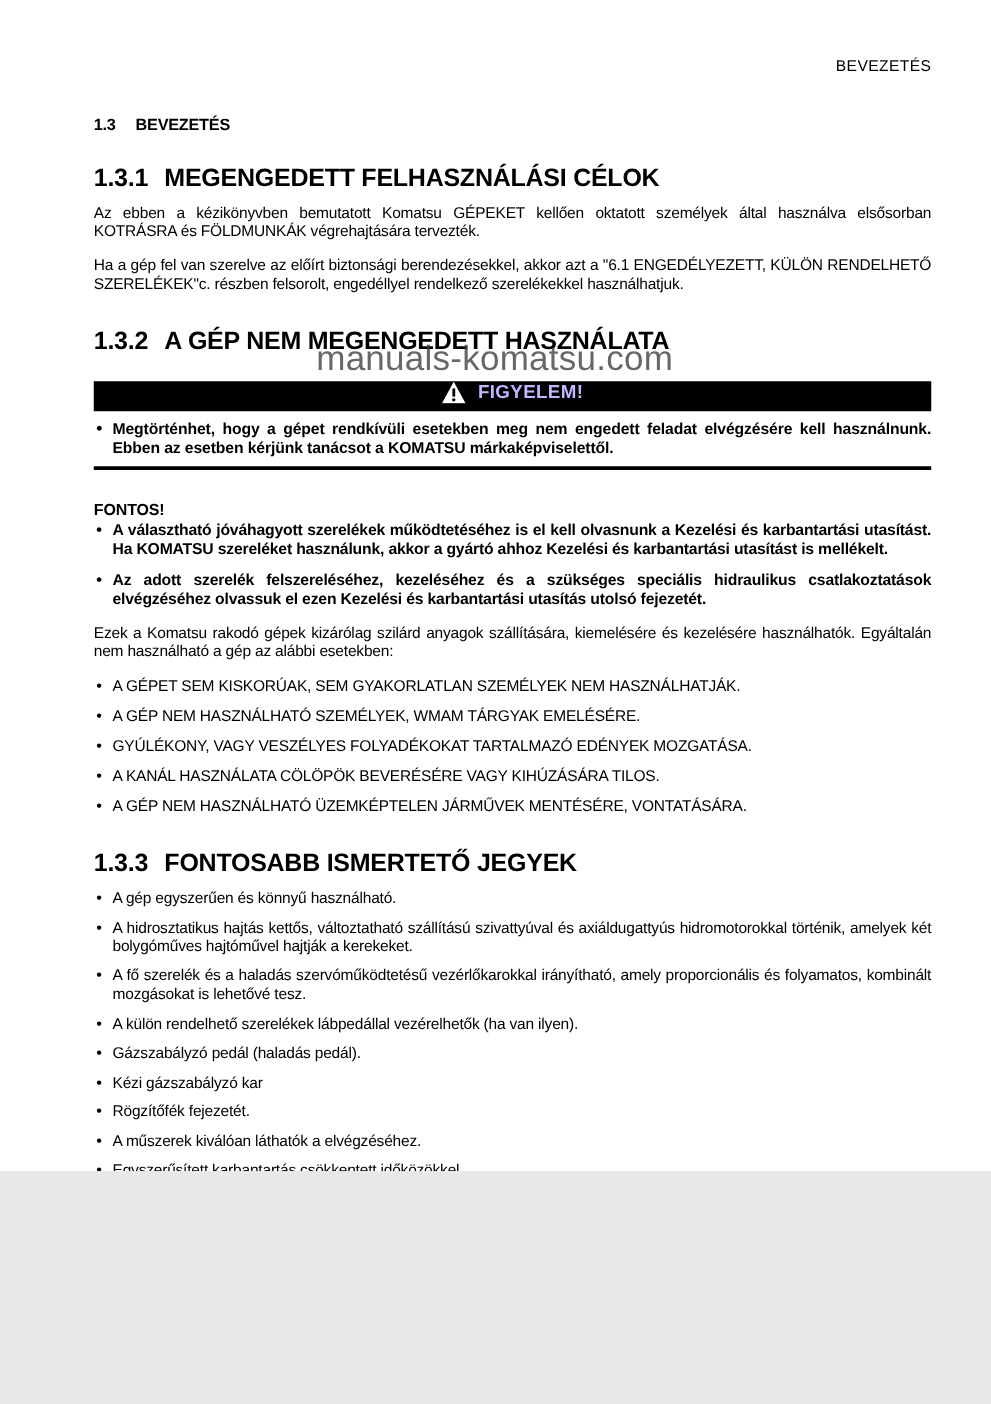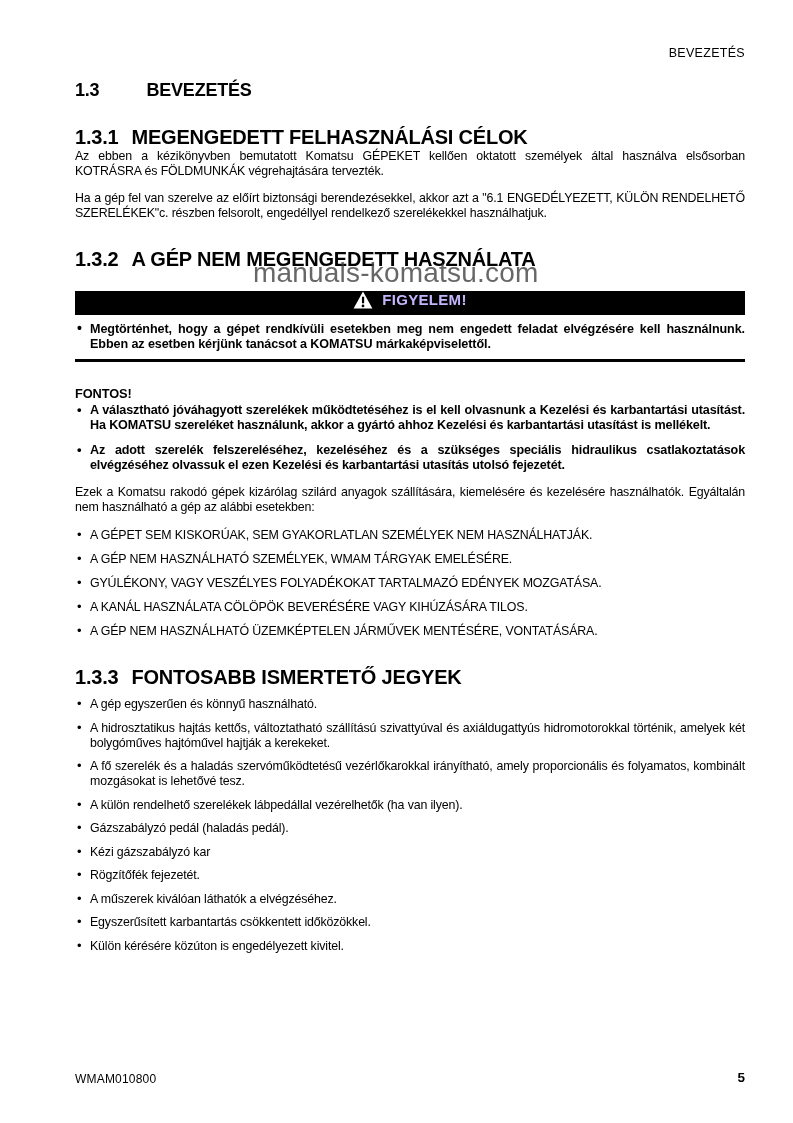--- a/index.html
+++ b/index.html
@@ -1,41 +1,40 @@
 <!DOCTYPE html>
 <html lang="hu"><head>
 <meta charset="utf-8">
 <style>
   html,body { margin:0; padding:0; background:#e8e8e8; }
   .page {
     position:relative;
-    width:793px; height:1123px;
+    width:793px; height:937px;
     margin:0 auto;
     background:#ffffff;
     color:#000000;
     font-family:"Liberation Sans", sans-serif;
     overflow:hidden;
   }
   .content {
     position:absolute;
     left:75px; top:46px;
     width:670px;
   }
   .running-head {
     text-align:right;
     font-size:12.5px;
     letter-spacing:0.3px;
   }
   .h1 {
-    margin-top:20px;
-    font-size:18px;
+    margin-top:32px;
+    font-size:13px;
     font-weight:bold;
     letter-spacing:-0.2px;
     display:flex;
-    gap:31px;
   }
   .h1 .num { margin-right:16px; }
   .h2 {
     margin-top:27px;
     font-size:20px;
     font-weight:bold;
     letter-spacing:-0.2px;
     display:flex;
   }
   .h2 .num { margin-right:13px; }
@@ -143,21 +142,21 @@
     <div class="h1">
       <span class="num">1.3</span>
       <span>BEVEZETÉS</span>
     </div>
 
     <div class="h2" style="margin-top:25px;">
       <span class="num">1.3.1</span>
       <span>MEGENGEDETT FELHASZNÁLÁSI CÉLOK</span>
     </div>
 
-    <p class="body-text" style="margin-top:0;">Az ebben a kézikönyvben bemutatott Komatsu GÉPEKET kellően oktatott személyek által használva elsősorban KOTRÁSRA és FÖLDMUNKÁK végrehajtására tervezték.</p>
+    <p class="body-text" style="margin-top:8px;">Az ebben a kézikönyvben bemutatott Komatsu GÉPEKET kellően oktatott személyek által használva elsősorban KOTRÁSRA és FÖLDMUNKÁK végrehajtására tervezték.</p>
     <p class="body-text gap12">Ha a gép fel van szerelve az előírt biztonsági berendezésekkel, akkor azt a "6.1 ENGEDÉLYEZETT, KÜLÖN REN­DELHETŐ SZERELÉKEK"c. részben felsorolt, engedéllyel rendelkező szerelékekkel használhatjuk.</p>
 
     <div class="h2wrap">
       <div class="h2">
         <span class="num">1.3.2</span>
         <span>A GÉP NEM MEGENGEDETT HASZNÁLATA</span>
       </div>
       <div class="wm">manuals-komatsu.com</div>
     </div>
 

